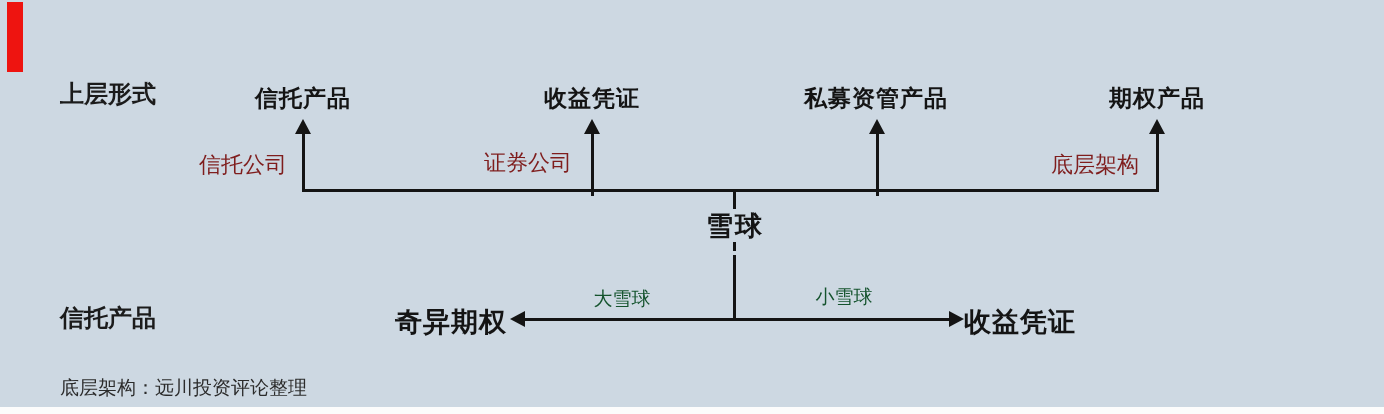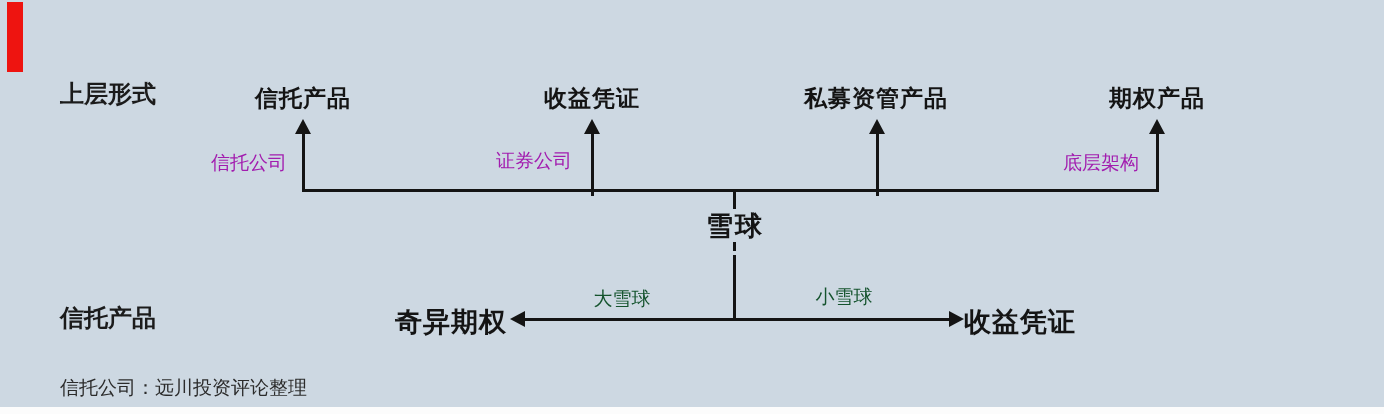--- a/index.html
+++ b/index.html
@@ -13,21 +13,21 @@
   }
   .abs { position:absolute; }
   .accent-bar { left:7px; top:2px; width:16px; height:70px; }
   .layer-label { font-size:24px; font-weight:bold; color:#1b1b1b; white-space:nowrap; }
   .top-layer-label { left:60px; top:78px; }
   .bottom-layer-label { left:60px; top:302px; }
 
   .product-title { font-size:23px; font-weight:bold; width:300px; text-align:center; letter-spacing:1px; white-space:nowrap; top:83px; }
   .pt0 { left:153px; } .pt1 { left:442px; } .pt2 { left:726px; } .pt3 { left:1007px; }
 
-  .issuer { font-size:19px; color:#a21caf; text-align:right; white-space:nowrap; top:150px; }
+  .issuer { font-size:22px; color:#7f1d1d; text-align:right; white-space:nowrap; top:150px; }
   .is0 { left:157px; width:130px; } .is1 { left:442px; width:130px; top:148px; }
   .is2 { left:672px; width:180px; } .is3 { left:1009px; width:130px; }
 
   .hline, .vline { background:#141414; }
   .connector-top { left:302px; top:189px; width:857px; height:3px; }
 
   .up-stem { width:3px; top:134px; }
   .up-stem.corner { height:56px; }
   .up-stem.mid { height:62px; }
   .us0 { left:302px; } .us1 { left:591px; } .us2 { left:876px; } .us3 { left:1156px; }
@@ -101,16 +101,16 @@
   <div class="abs hline bottom-line"></div>
   <div class="abs left-head"></div>
   <div class="abs right-head"></div>
 
   <div class="abs branch-label bl-left">大雪球</div>
   <div class="abs branch-label bl-right">小雪球</div>
 
   <div class="abs branch-target bt-left">奇异期权</div>
   <div class="abs branch-target bt-right">收益凭证</div>
 
-  <div class="abs source-note">信托公司：远川投资评论整理</div>
+  <div class="abs source-note">底层架构：远川投资评论整理</div>
   <div class="abs bottom-strip"></div>
 
 </div>
 
 </body></html>

